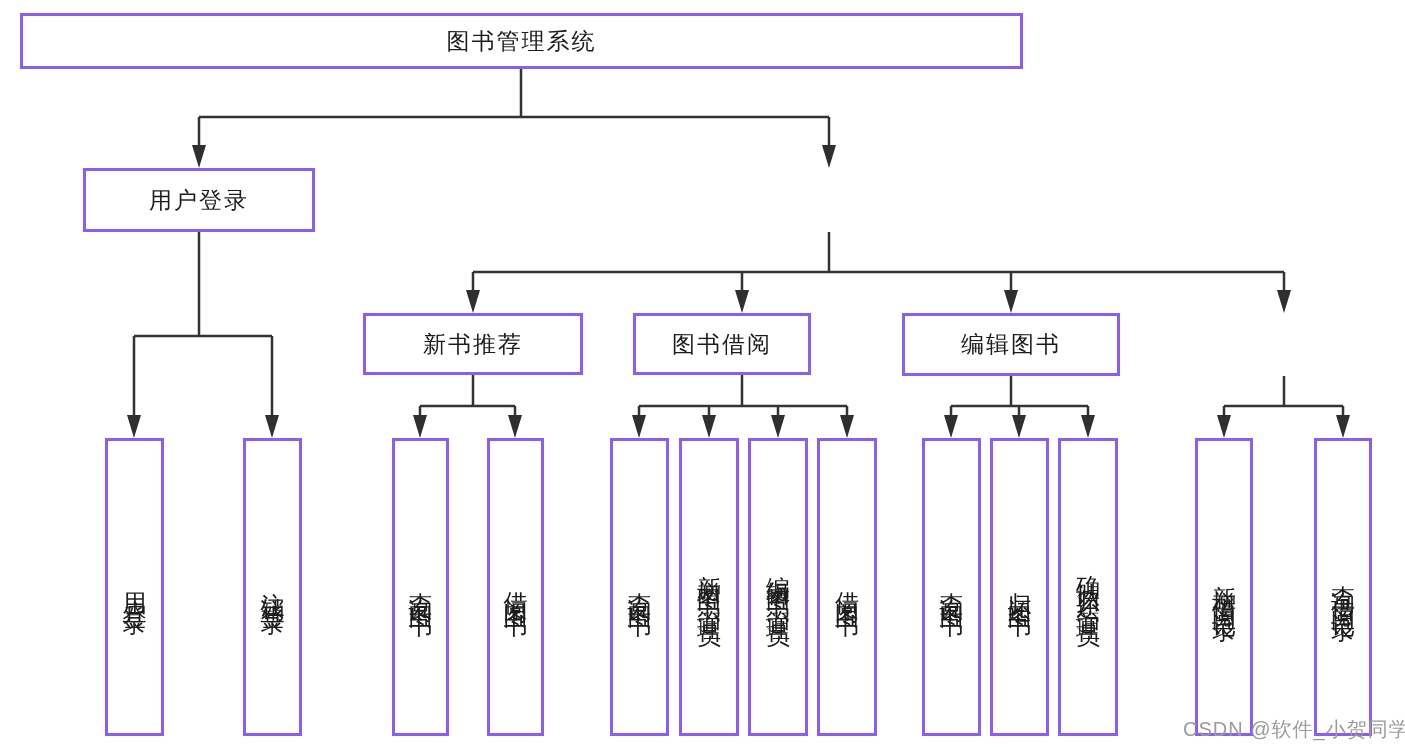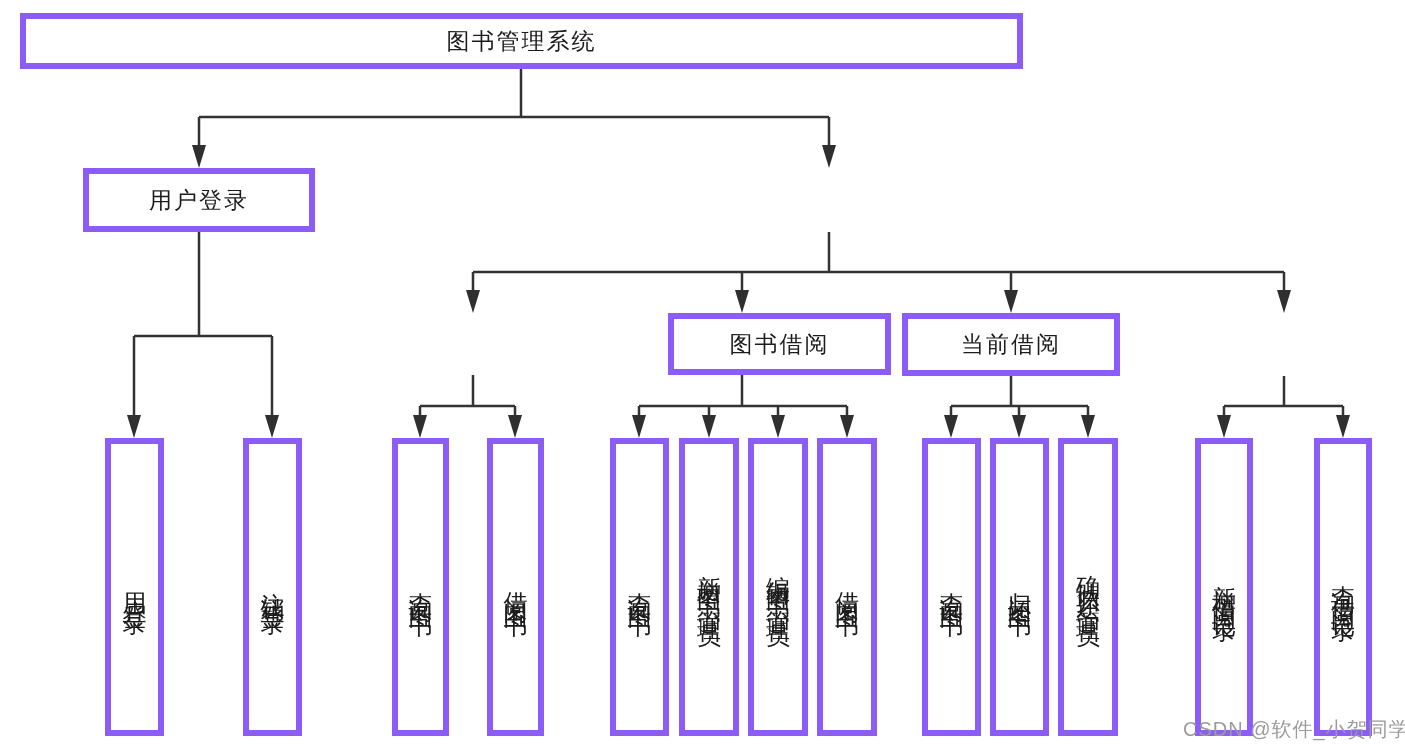--- a/index.html
+++ b/index.html
@@ -16,21 +16,21 @@
   .connectors {
     position: absolute;
     left: 0; top: 0;
     width: 1405px; height: 747px;
     pointer-events: none;
   }
   .box {
     position: absolute;
     box-sizing: border-box;
     background: #ffffff;
-    border: 6px solid #8b5cf6;
+    border: 3px solid #8b5cf6;
     display: flex;
     align-items: center;
     justify-content: center;
   }
   .hlabel {
     font-size: 23px;
     letter-spacing: 2px;
     white-space: nowrap;
     color: #1c1c1c;
   }
@@ -93,25 +93,28 @@
   </svg>
 
   <div class="box" style="left:20px; top:13px; width:1003px; height:56px">
     <span class="hlabel">图书管理系统</span>
   </div>
 
   <div class="box" style="left:83px; top:168px; width:232px; height:64px">
     <span class="hlabel">用户登录</span>
   </div>
 
-  <div class="box" style="left:668px; top:313px; width:223px; height:62px">
+  <div class="box" style="left:363px; top:313px; width:220px; height:62px">
+    <span class="hlabel">新书推荐</span>
+  </div>
+  <div class="box" style="left:633px; top:313px; width:178px; height:62px">
     <span class="hlabel">图书借阅</span>
   </div>
   <div class="box" style="left:902px; top:313px; width:218px; height:63px">
-    <span class="hlabel">当前借阅</span>
+    <span class="hlabel">编辑图书</span>
   </div>
 
   <div class="box" style="left:105px; top:438px; width:59px; height:298px">
     <span class="vlabel">用户登录</span>
   </div>
   <div class="box" style="left:243px; top:438px; width:59px; height:298px">
     <span class="vlabel">注销登录</span>
   </div>
 
   <div class="box" style="left:392px; top:438px; width:57px; height:298px">

